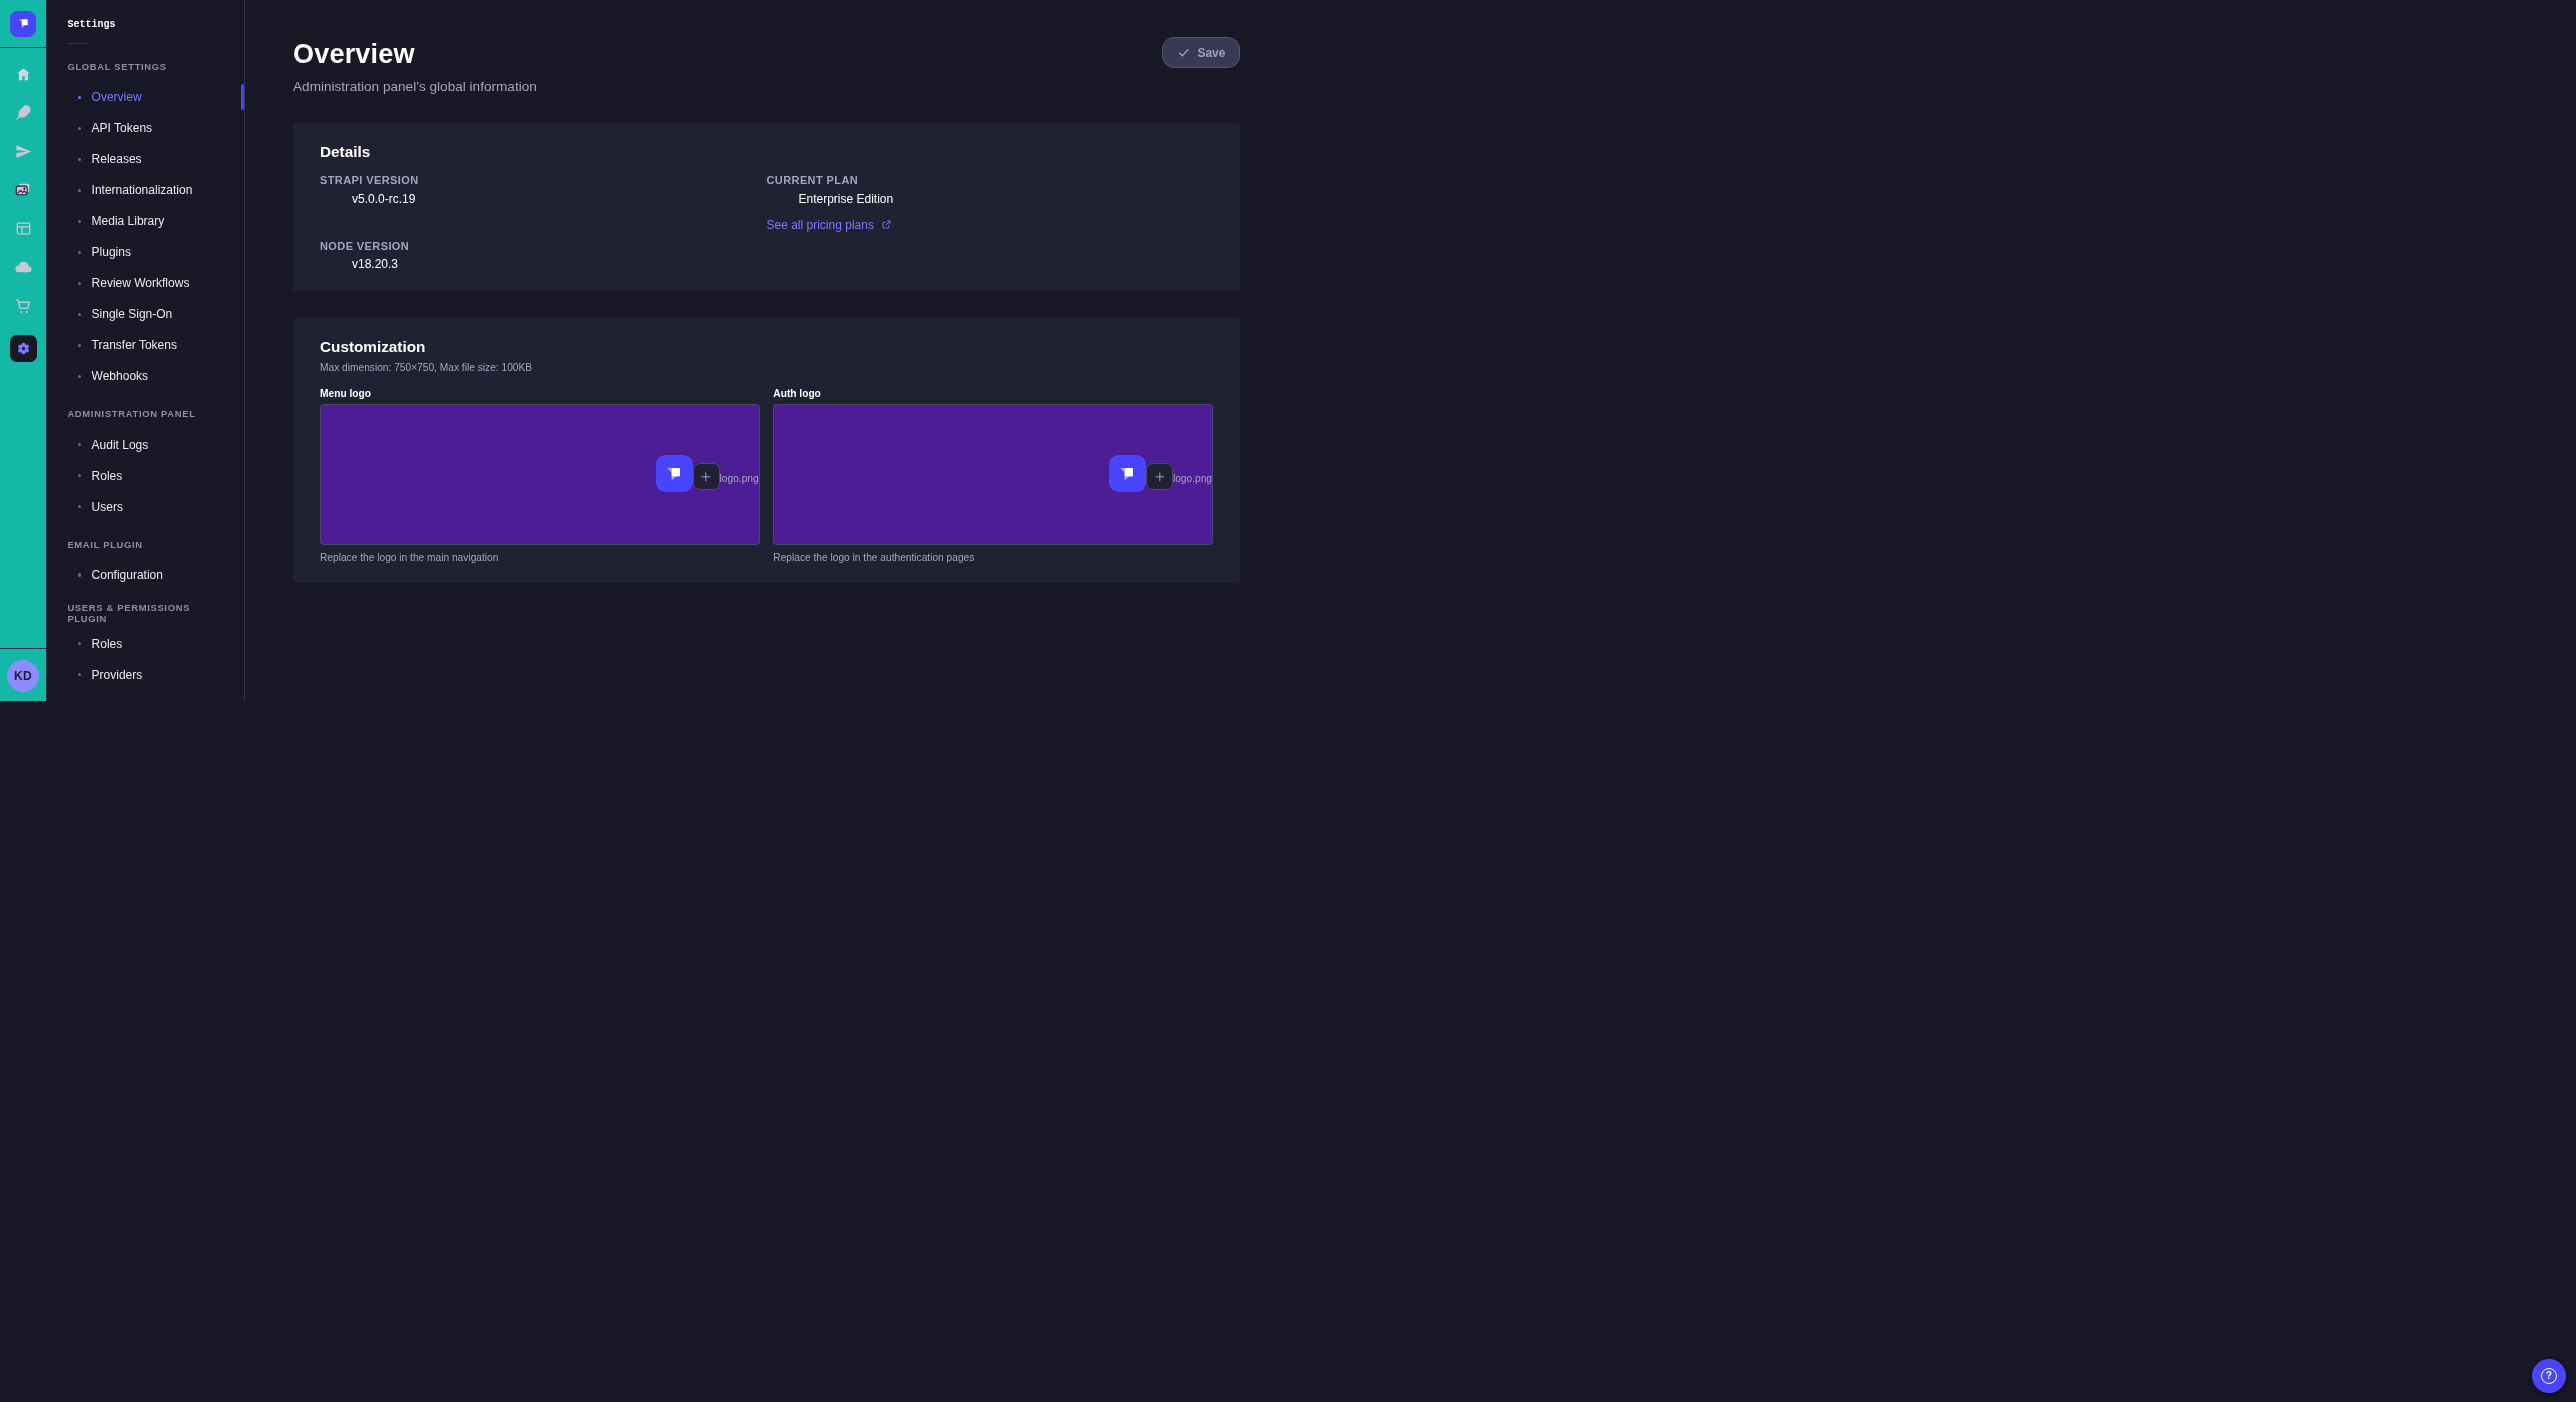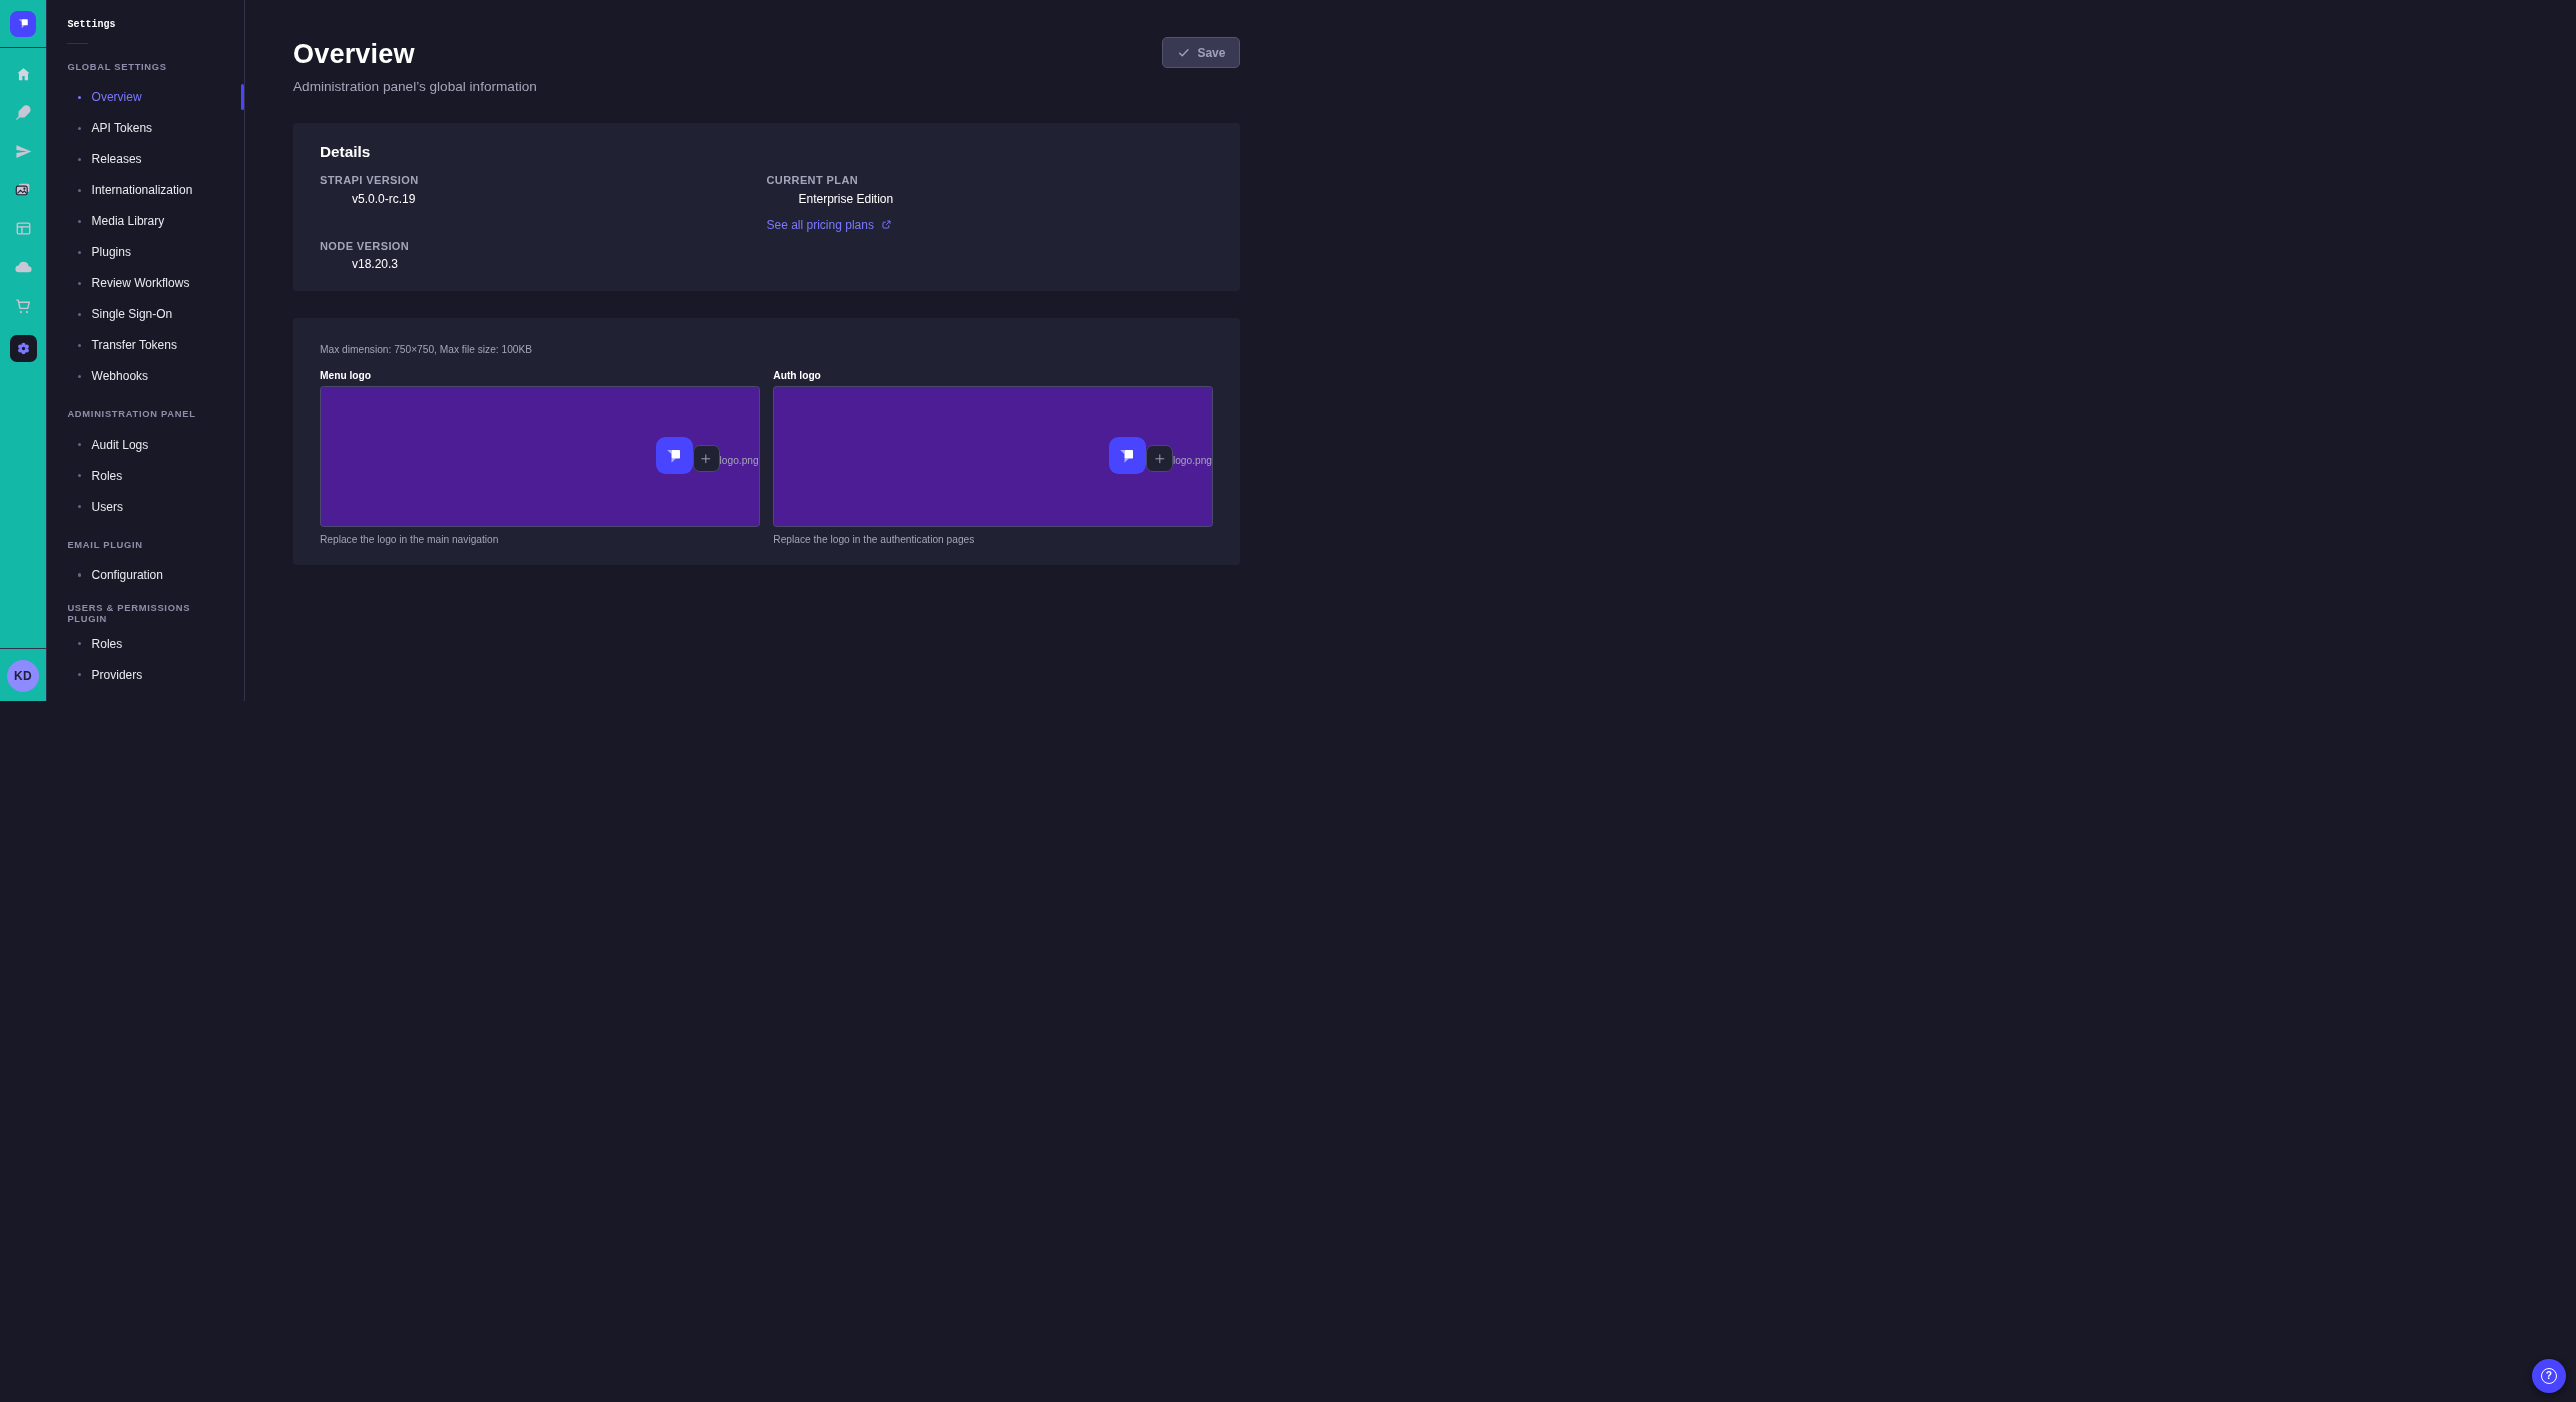--- a/index.html
+++ b/index.html
@@ -62,21 +62,21 @@
     content:""; position:absolute; right:0; top:2.6px; bottom:2.6px; width:2.6px;
     background:#4945ff; border-radius:1.7px;
   }
   
   .main { flex:1; padding:39px 48px 0; overflow:hidden; position:relative; }
   .header-row { display:flex; justify-content:space-between; align-items:flex-start; }
   .page-title { font-size:27px; font-weight:700; letter-spacing:0.2px; }
   .page-subtitle { margin-top:8.5px; font-size:13.6px; color:#a5a5ba; }
   .save-btn {
     display:inline-flex; align-items:center; gap:6.8px;
-    background:#393953; border:0.9px solid #53536e; border-radius:5px;
+    background:#393953; border:0.9px solid #53536e; border-radius:12px;
     color:#a0a0b8; font-size:12px; font-weight:600;
     padding:0 13.6px; height:31px; margin-top:-1.7px; cursor:pointer;
     font-family:"Liberation Sans", sans-serif;
   }
   .cards { margin-top:29px; }
   .card { background:#212134; border-radius:3.4px; padding:20.4px 27px; }
   .card + .card { margin-top:27px; }
   .card-title { font-size:15.3px; font-weight:700; color:#ffffff; }
   .card-subtitle { margin-top:5.1px; font-size:10.2px; color:#a5a5ba; }
   
@@ -320,20 +320,21 @@
               <path d="M13.5 4.3h6.2v6.2" stroke="#7b79ff" stroke-width="2.1" fill="none"></path>
               <path d="M19.3 4.7 11.2 12.8" stroke="#7b79ff" stroke-width="2.1" fill="none"></path>
               <path d="M17 13.5v4.4a1.8 1.8 0 0 1-1.8 1.8H6.1a1.8 1.8 0 0 1-1.8-1.8V8.8A1.8 1.8 0 0 1 6.1 7h4.4" stroke="#7b79ff" stroke-width="2.1" fill="none"></path>
             </svg>
           </a>
         </div>
       </div>
     </section>
 
     <section class="card">
+      <h2 class="card-title">Customization</h2>
       <div class="card-subtitle">Max dimension: 750×750, Max file size: 100KB</div>
 
       <div class="uploads">
         <div>
           <div class="upload-label">Menu logo</div>
           <div class="upload-box">
             <div class="logo-tile">
               <svg width="24" height="24" viewBox="0 0 24 24">
                 <rect x="9.5" y="6" width="8.5" height="8.5" rx="0.8" fill="#ffffff"></rect>
                 <polygon points="5.2,6 9.5,6 9.5,10.3" fill="#ffffff" opacity="0.55"></polygon>

